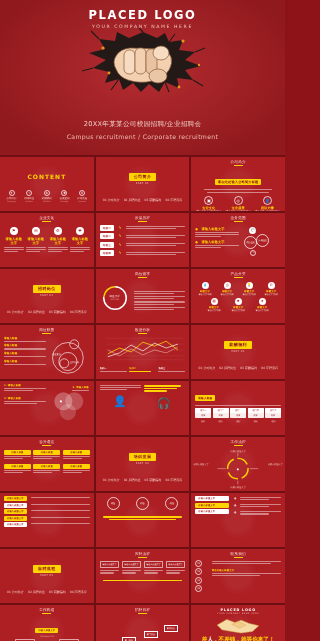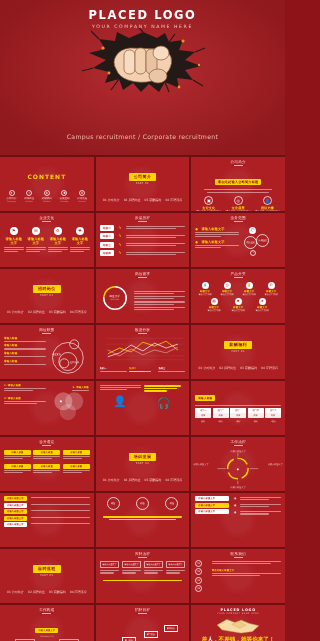--- a/index.html
+++ b/index.html
@@ -158,20 +158,21 @@
       <g stroke="#8a5a3a" stroke-width=".7">
         <path d="M8 20 q-4 6 0 13 q3 8 12 11 q12 4 24 1 q12 -3 17 -11 q4 -7 2 -13 q-3 -7 -12 -8 L22 12 q-10 1 -14 8 Z" fill="#f2d0b0"></path>
         <rect x="16" y="14" width="11" height="24" rx="5" fill="#f7dcc2"></rect>
         <rect x="27" y="12" width="11" height="26" rx="5" fill="#f2d0b0"></rect>
         <rect x="38" y="13" width="11" height="25" rx="5" fill="#e9c3a1"></rect>
         <ellipse cx="53" cy="17" rx="8" ry="7" fill="#f7dcc2"></ellipse>
         <ellipse cx="50" cy="40" rx="9" ry="7" fill="#eac6a4"></ellipse>
       </g>
     </svg>
 
+    <div class="sub-zh">20XX年某某公司校园招聘/企业招聘会</div>
     <div class="sub-en">Campus recruitment / Corporate recruitment</div>
   </div>
 
   <div class="grid">
 
     <div class="slide">
       <div class="s-body center" style="flex-direction:column;">
         <div style="color:#ffd400;font-size:6px;font-weight:bold;letter-spacing:1px;margin-top:7px;">CONTENT</div>
         <div class="row-flex" style="margin-top:10px;width:100%;justify-content:space-around;">
           <div class="tcenter">

